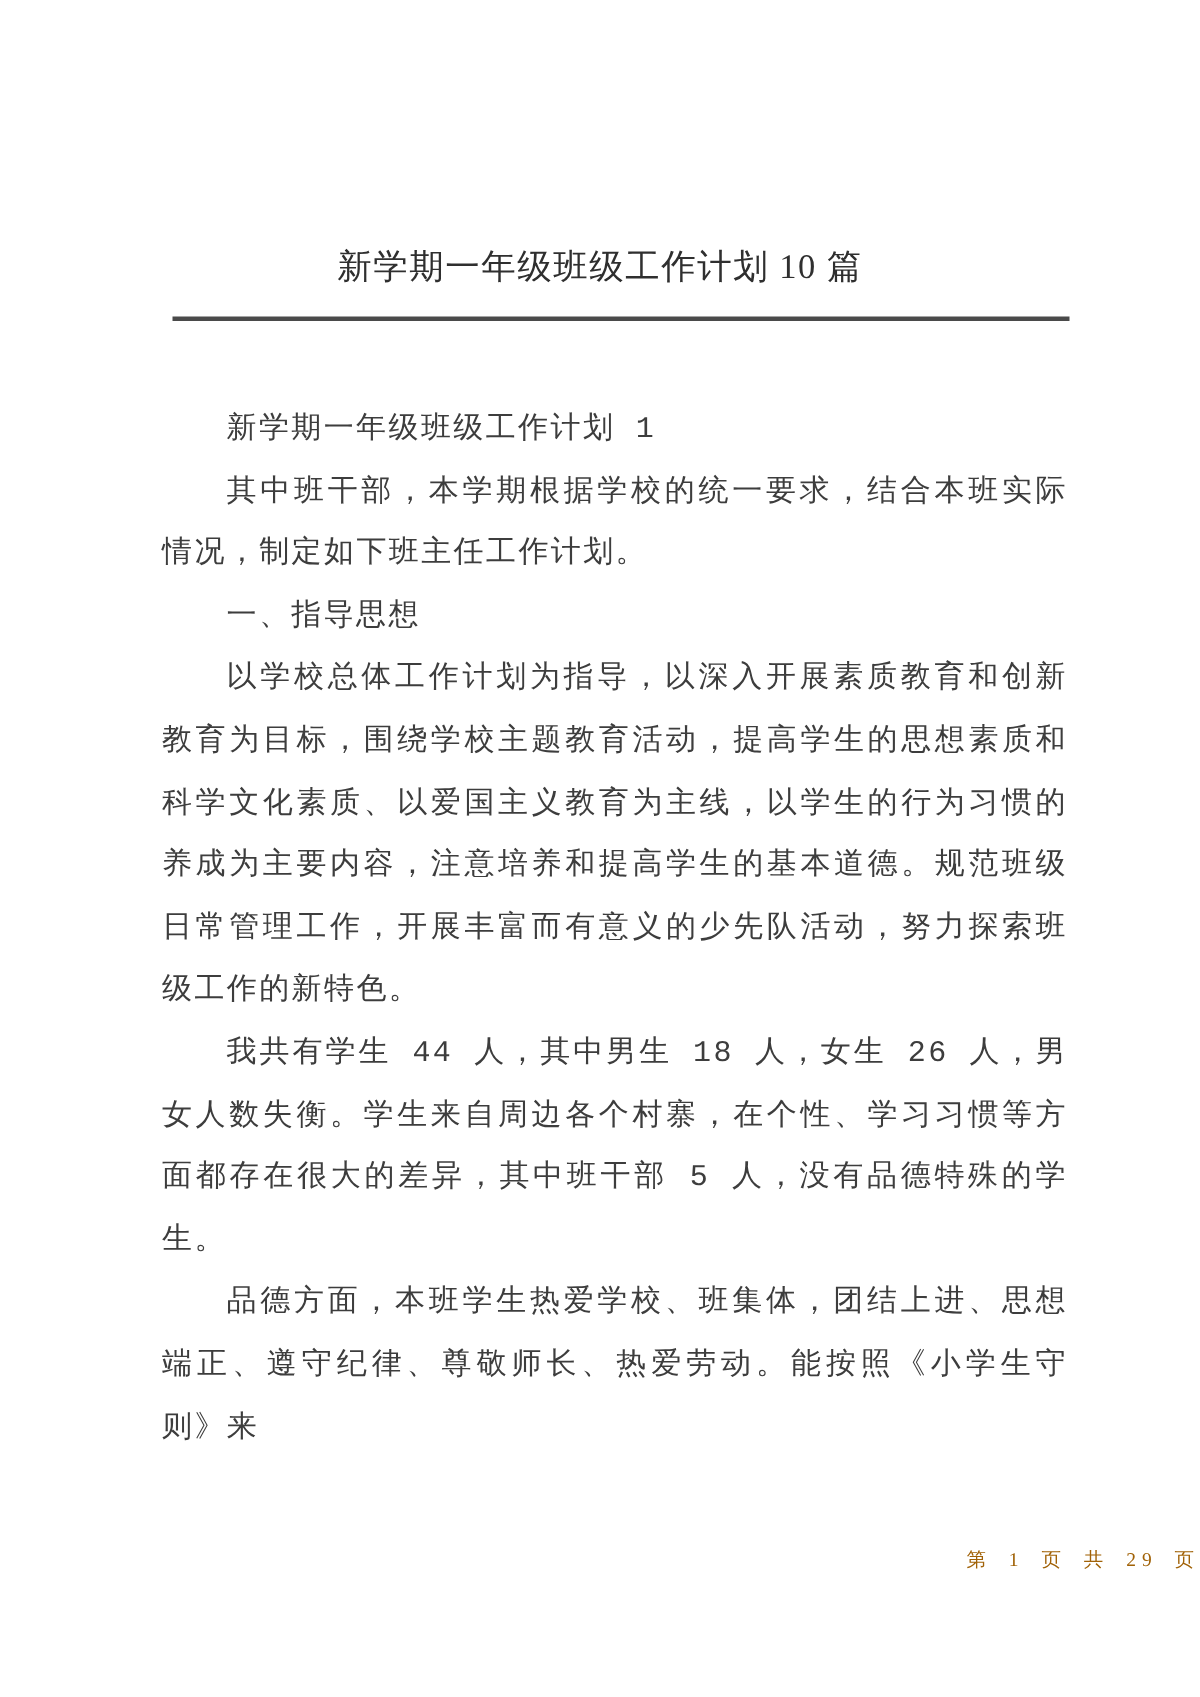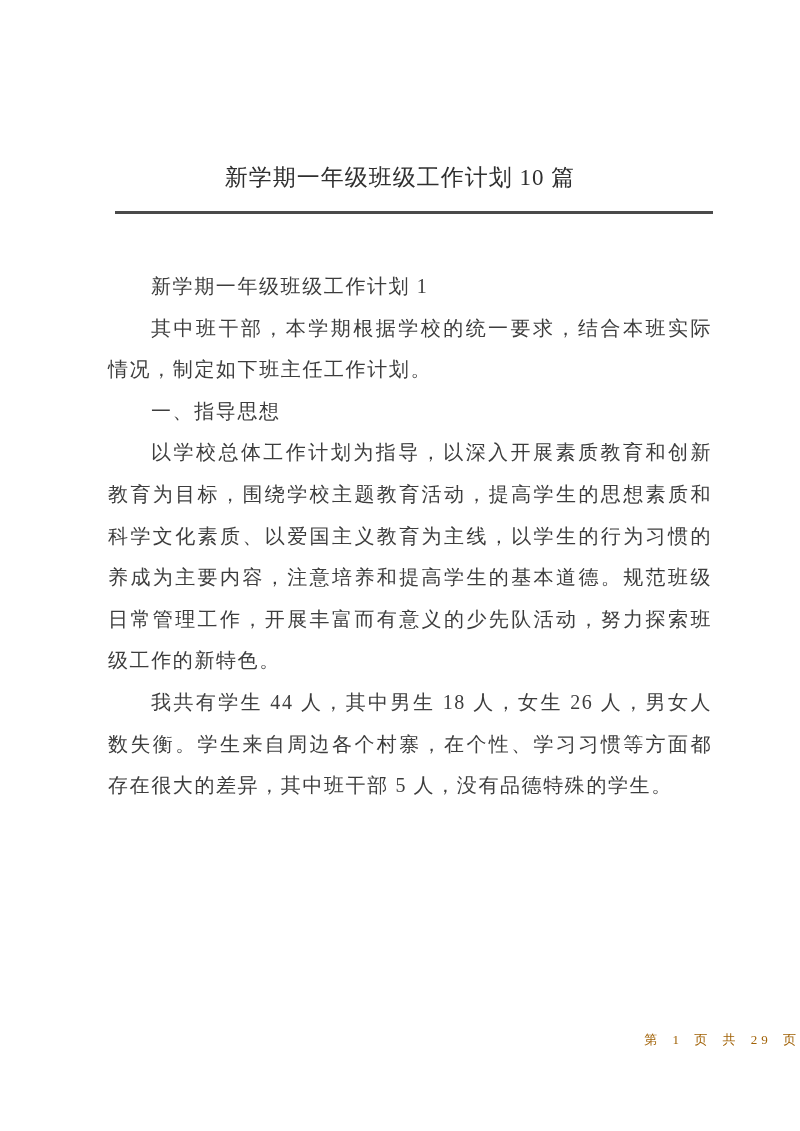--- a/index.html
+++ b/index.html
@@ -39,20 +39,21 @@
   .doc-body {
     position: absolute;
     top: 266px;
     left: 108px;
     width: 604px;
     font-size: 20px;
     line-height: 41.6px;
     letter-spacing: 1.6px;
     text-align: justify;
     color: #3d3d3d;
+    font-family: Liberation Mono, monospace;
   }
   .doc-body p {
     margin: 0;
     padding: 0;
     text-indent: 43px;
   }
   .page-footer {
     position: absolute;
     top: 1031px;
     left: 0;
@@ -74,19 +75,20 @@
   <h1 class="doc-title">新学期一年级班级工作计划 10 篇</h1>
 
   <div class="title-rule"></div>
 
   <div class="doc-body" id="doc-body">
       <p>新学期一年级班级工作计划 1</p>
       <p>其中班干部，本学期根据学校的统一要求，结合本班实际情况，制定如下班主任工作计划。</p>
       <p>一、指导思想</p>
       <p>以学校总体工作计划为指导，以深入开展素质教育和创新教育为目标，围绕学校主题教育活动，提高学生的思想素质和科学文化素质、以爱国主义教育为主线，以学生的行为习惯的养成为主要内容，注意培养和提高学生的基本道德。规范班级日常管理工作，开展丰富而有意义的少先队活动，努力探索班级工作的新特色。</p>
       <p>我共有学生 44 人，其中男生 18 人，女生 26 人，男女人数失衡。学生来自周边各个村寨，在个性、学习习惯等方面都存在很大的差异，其中班干部 5 人，没有品德特殊的学生。</p>
+      <p>品德方面，本班学生热爱学校、班集体，团结上进、思想端正、遵守纪律、尊敬师长、热爱劳动。能按照《小学生守则》来</p>
     </div>
 
   <div class="page-footer">
     <span>第 1 页 共 29 页</span>
   </div>
 
 </div>
 
 </body></html>

